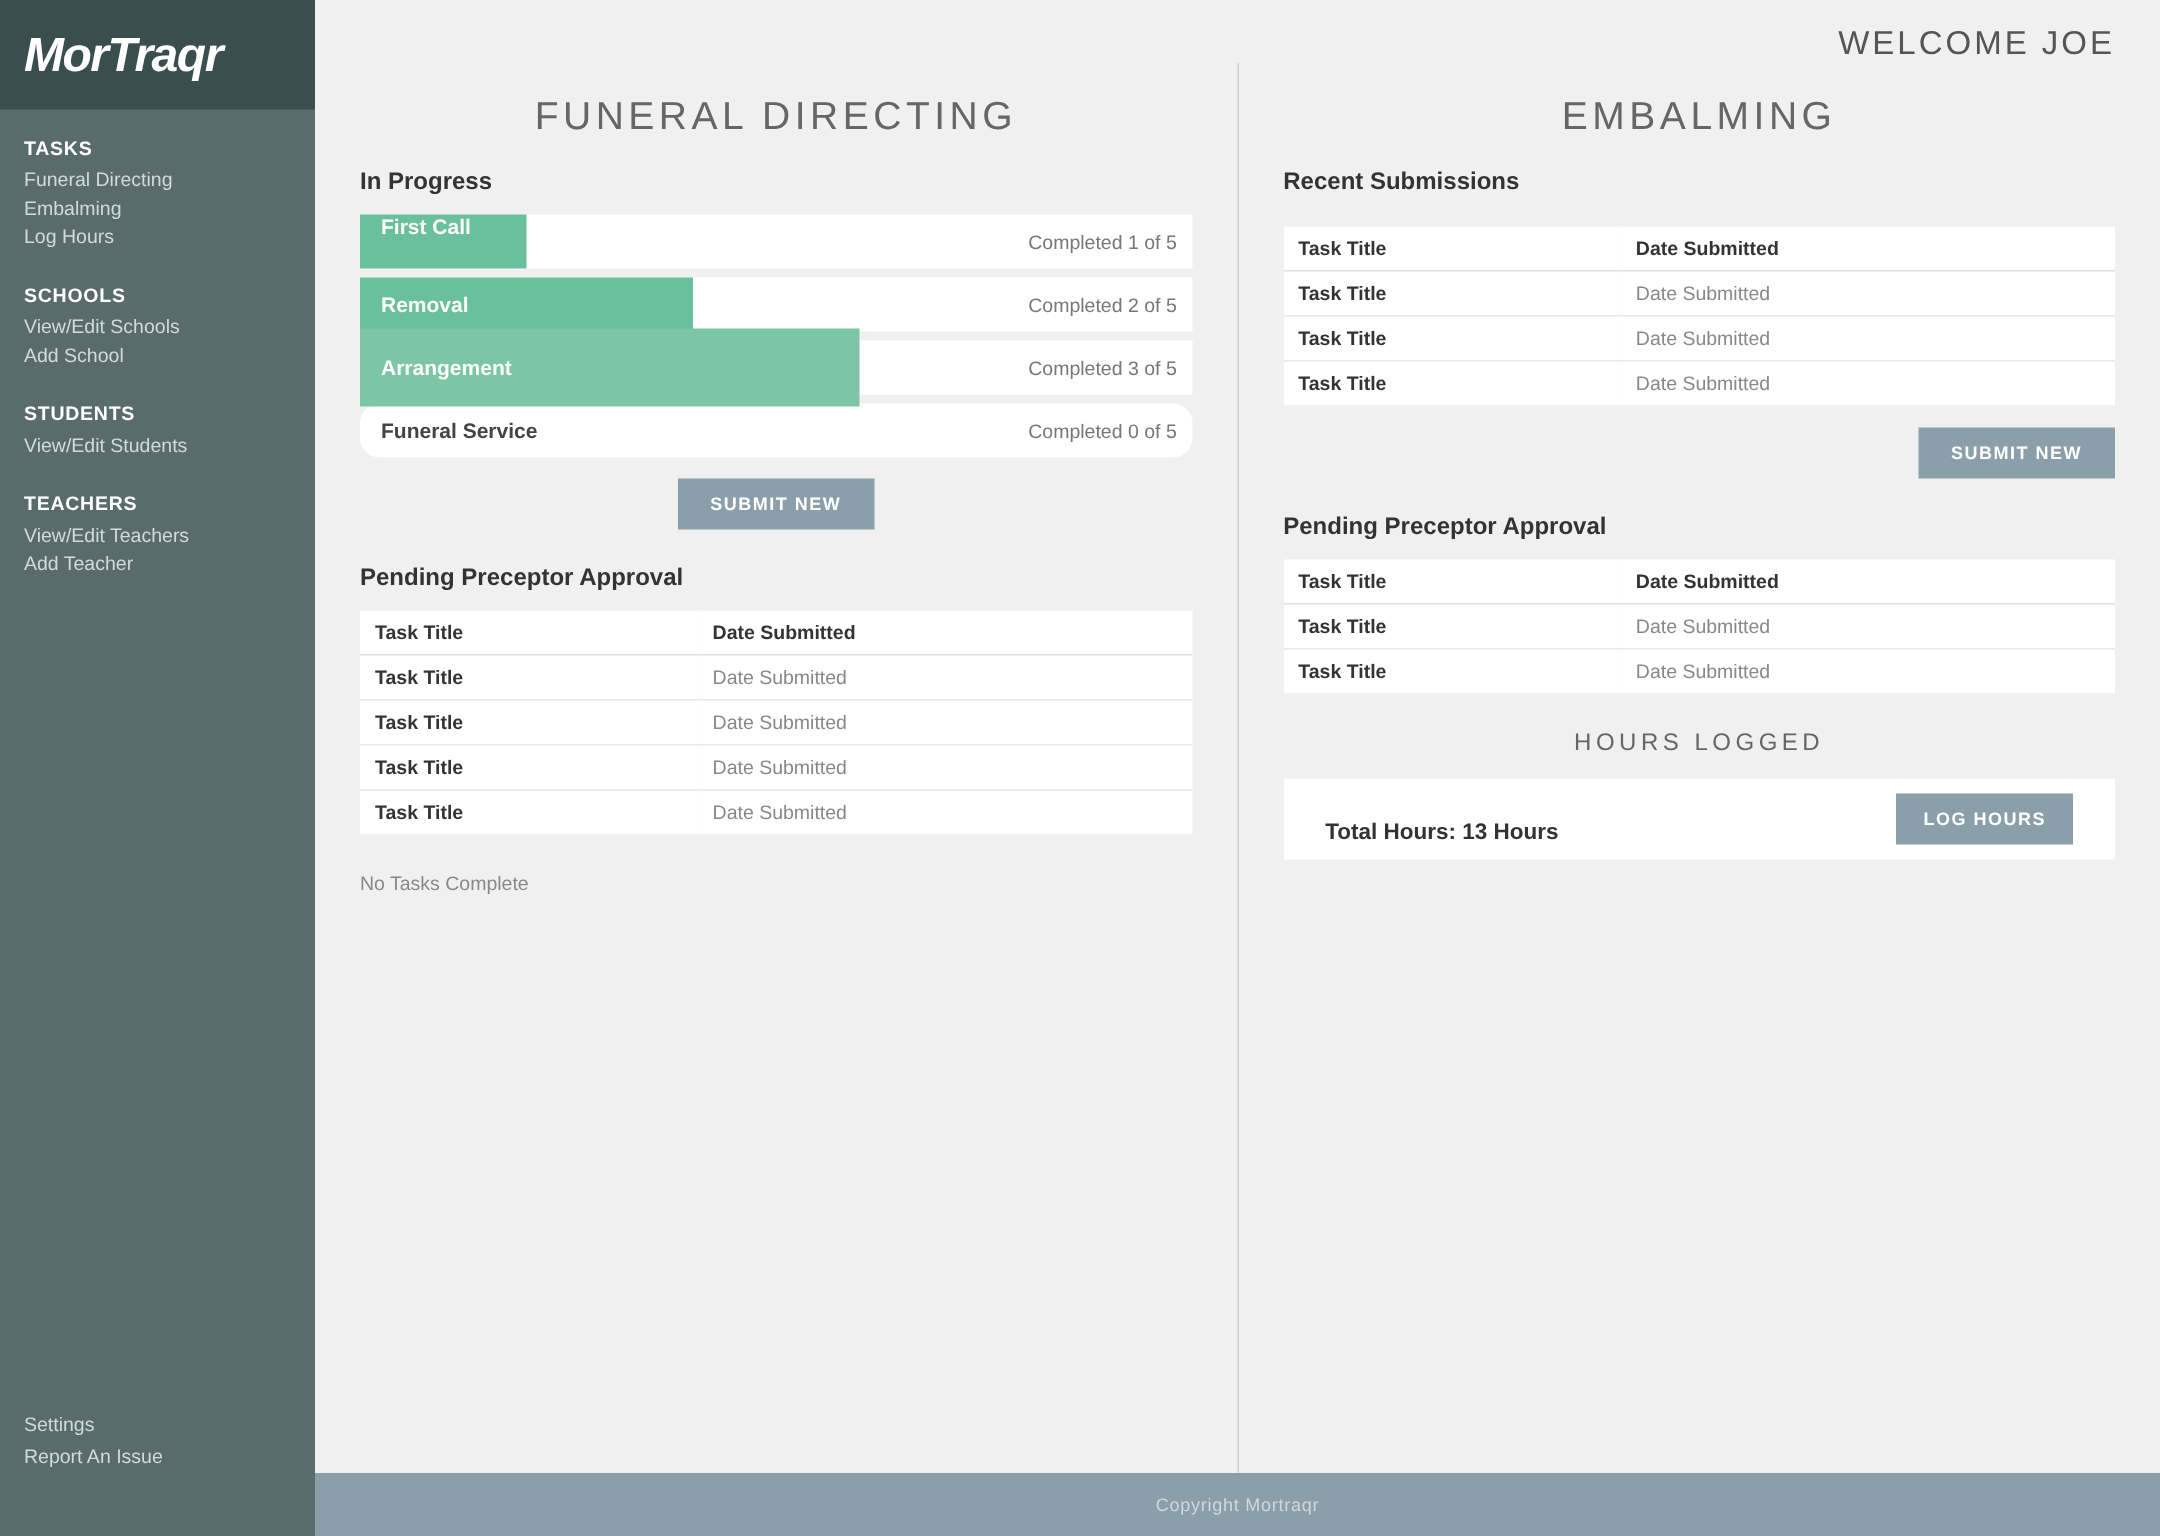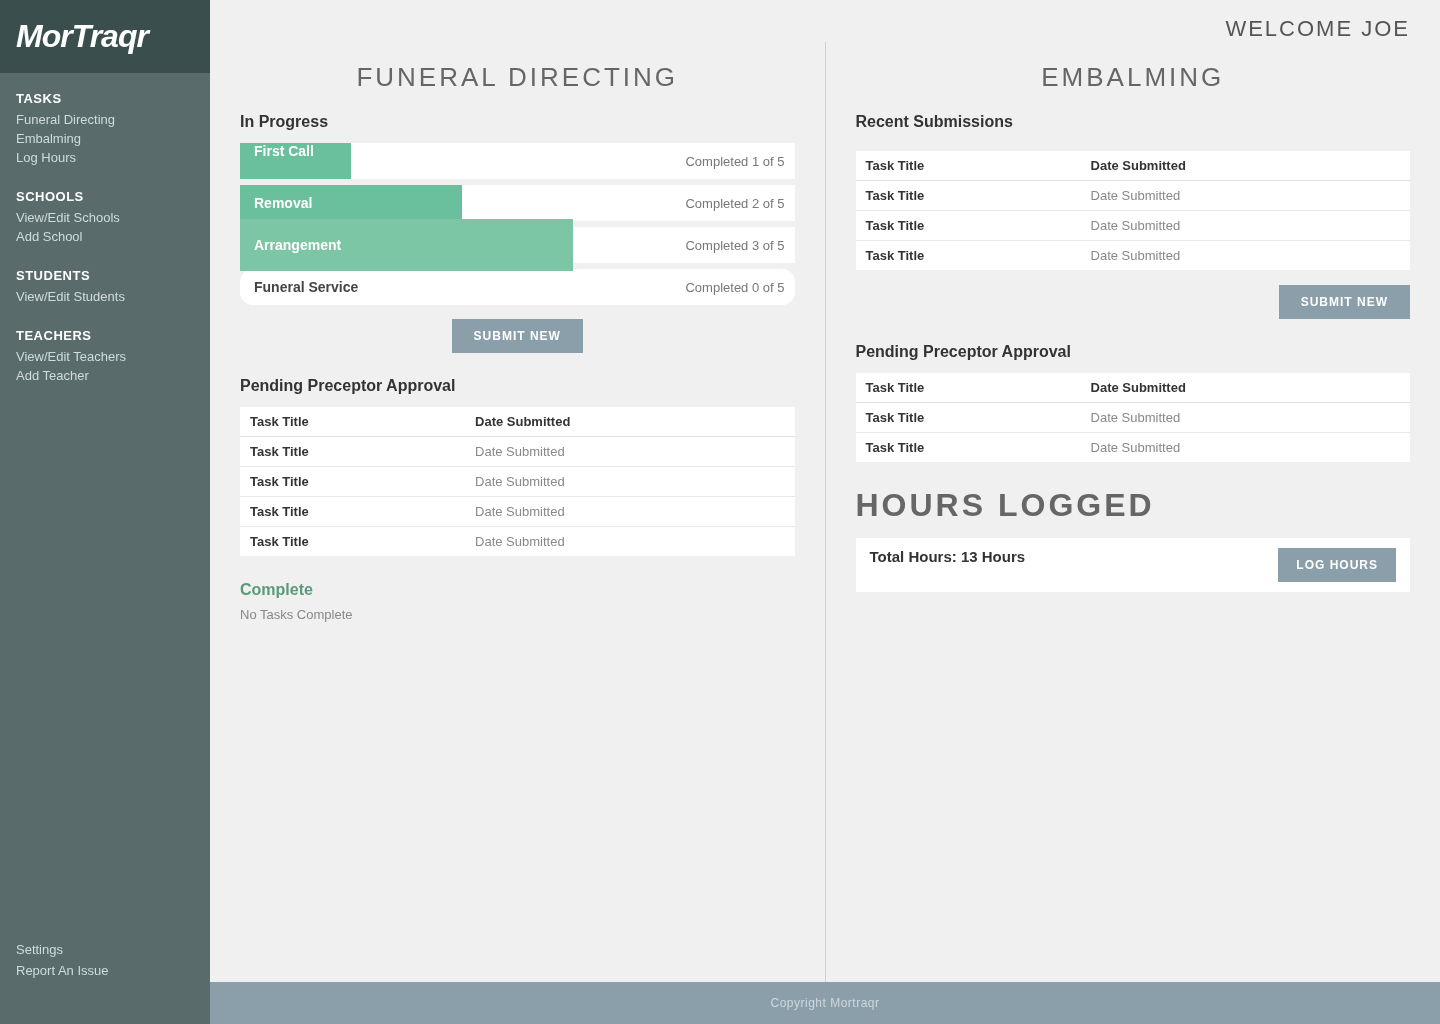--- a/index.html
+++ b/index.html
@@ -186,32 +186,32 @@
     .no-tasks {
       font-size: 13px;
       color: #888;
     }
 
     
     .hours-section {
       margin-top: 24px;
     }
     .hours-title {
-      font-size: 32px;
+      font-size: 16px;
       letter-spacing: 3px;
       color: #666;
-      font-weight: 700;
-      text-align: left;
+      font-weight: 400;
+      text-align: center;
       margin-bottom: 14px;
     }
     .hours-row {
       display: flex;
-      align-items: flex-start;
+      align-items: flex-end;
       background: #fff;
-      padding: 10px 14px;
+      padding: 10px 28px;
     }
     .hours-text {
       font-size: 15px;
       font-weight: 700;
       color: #333;
       flex: 1;
     }
     .log-hours-btn {
       background: #8a9faa;
       color: #fff;
@@ -348,21 +348,20 @@
               </tr>
               <tr>
                 <td style="font-weight:700;color:#333;">Task Title</td>
                 <td>Date Submitted</td>
               </tr>
             </tbody>
         </table>
       </div>
 
       <div class="complete-section">
-        <div class="complete-label">Complete</div>
         <div class="no-tasks">No Tasks Complete</div>
       </div>
     </div>
 
     <div class="panel-divider"></div>
 
     <div class="panel">
       <div class="panel-title">EMBALMING</div>
 
       <div class="recent-submissions-header">

